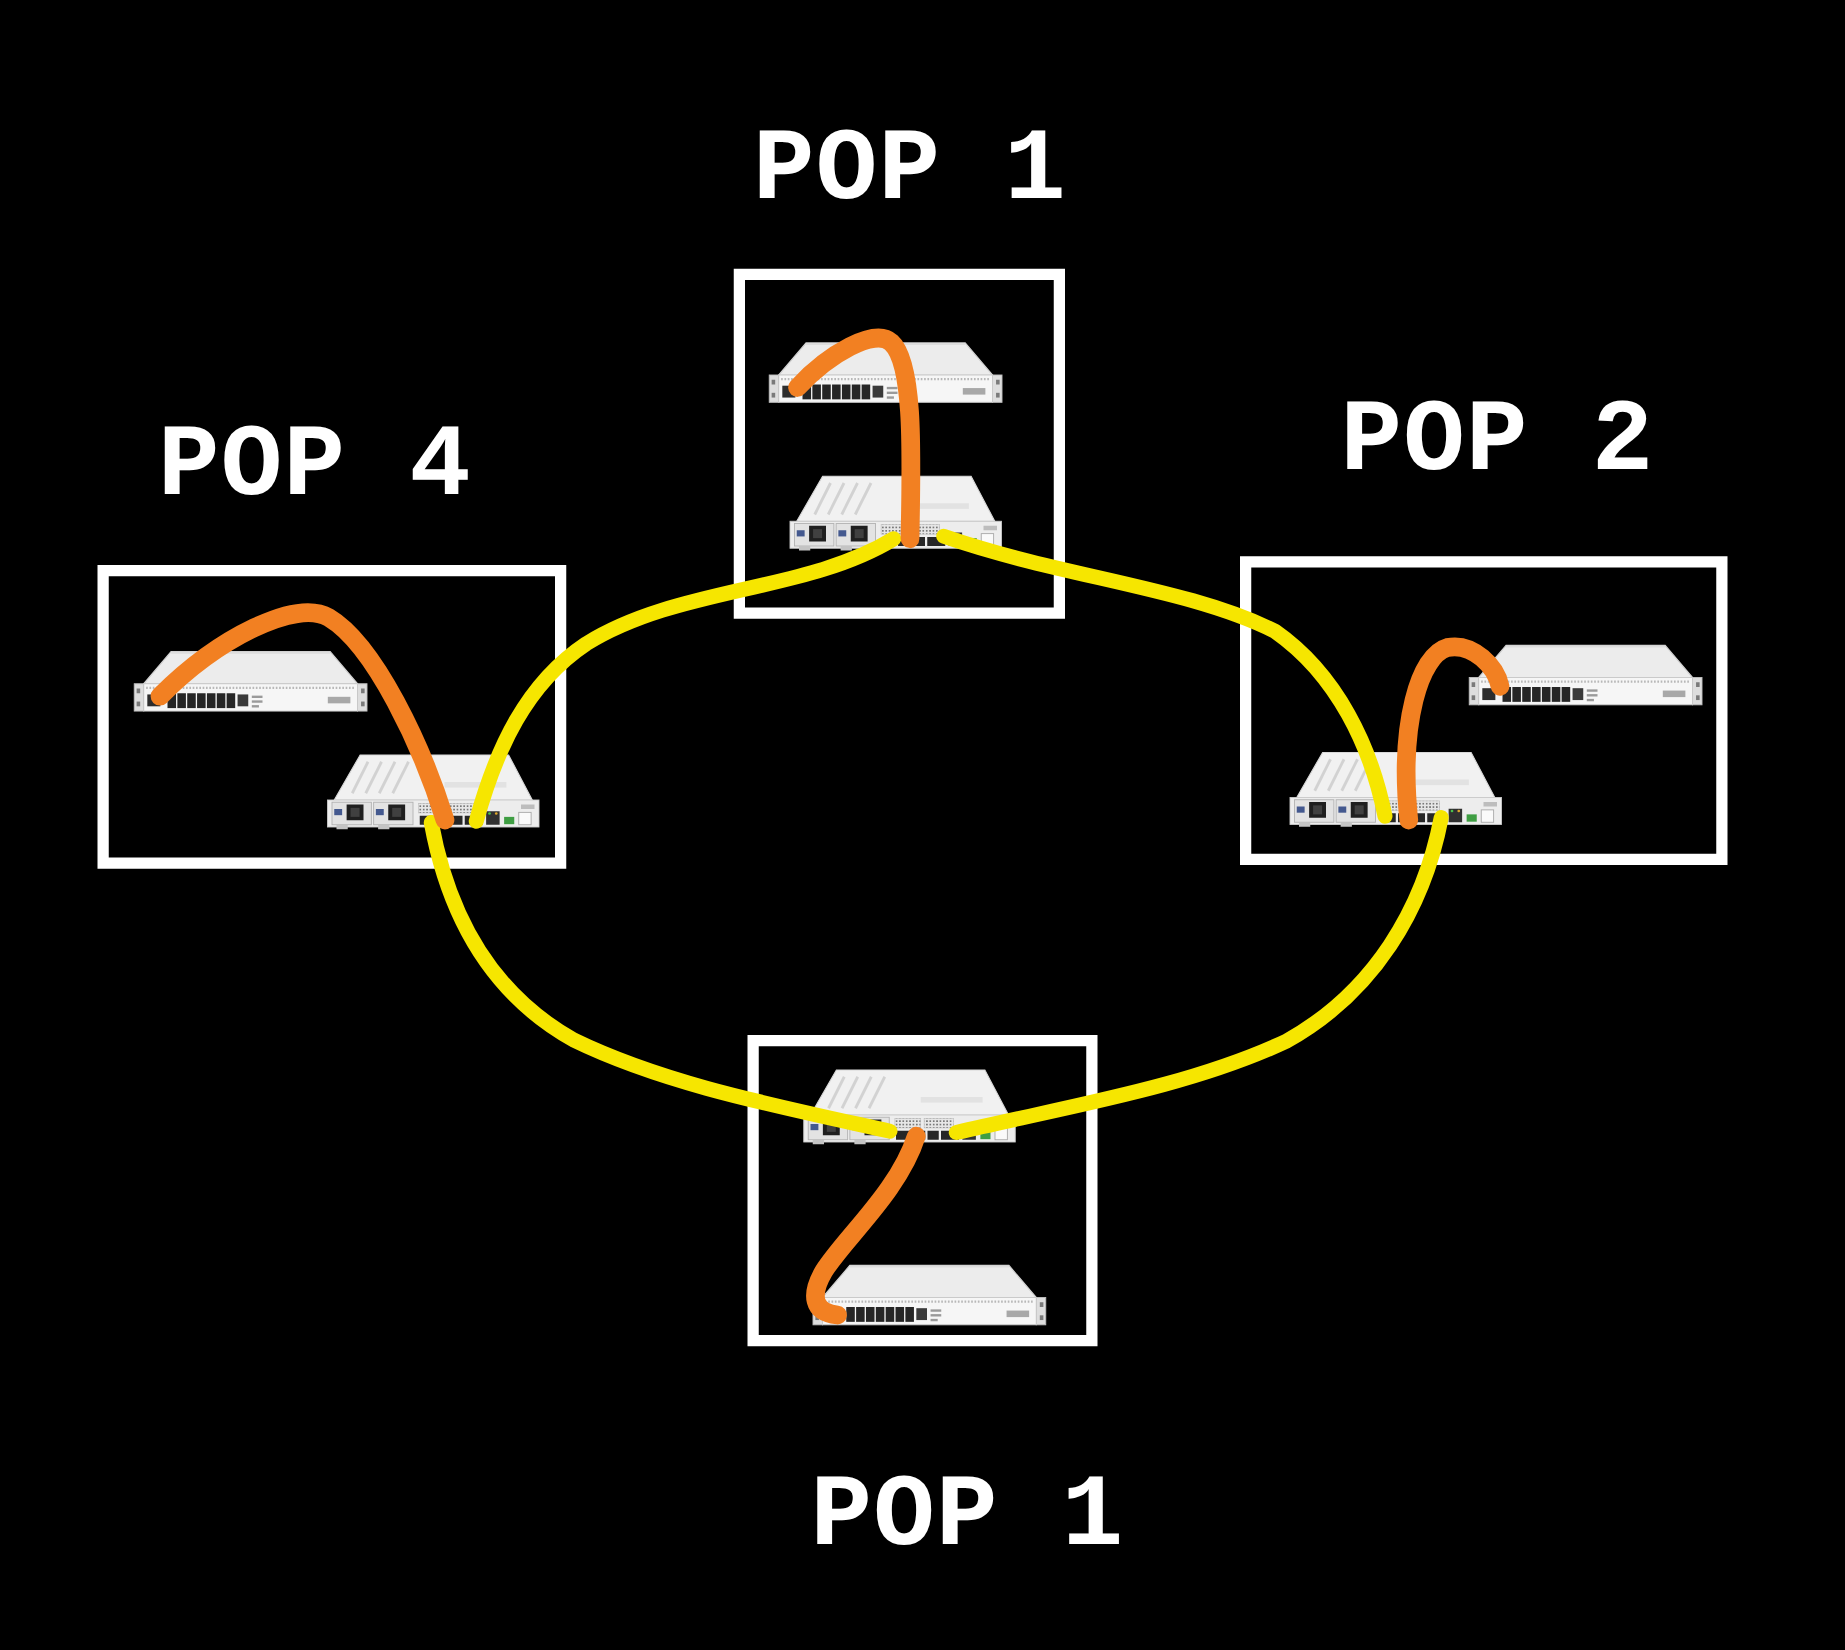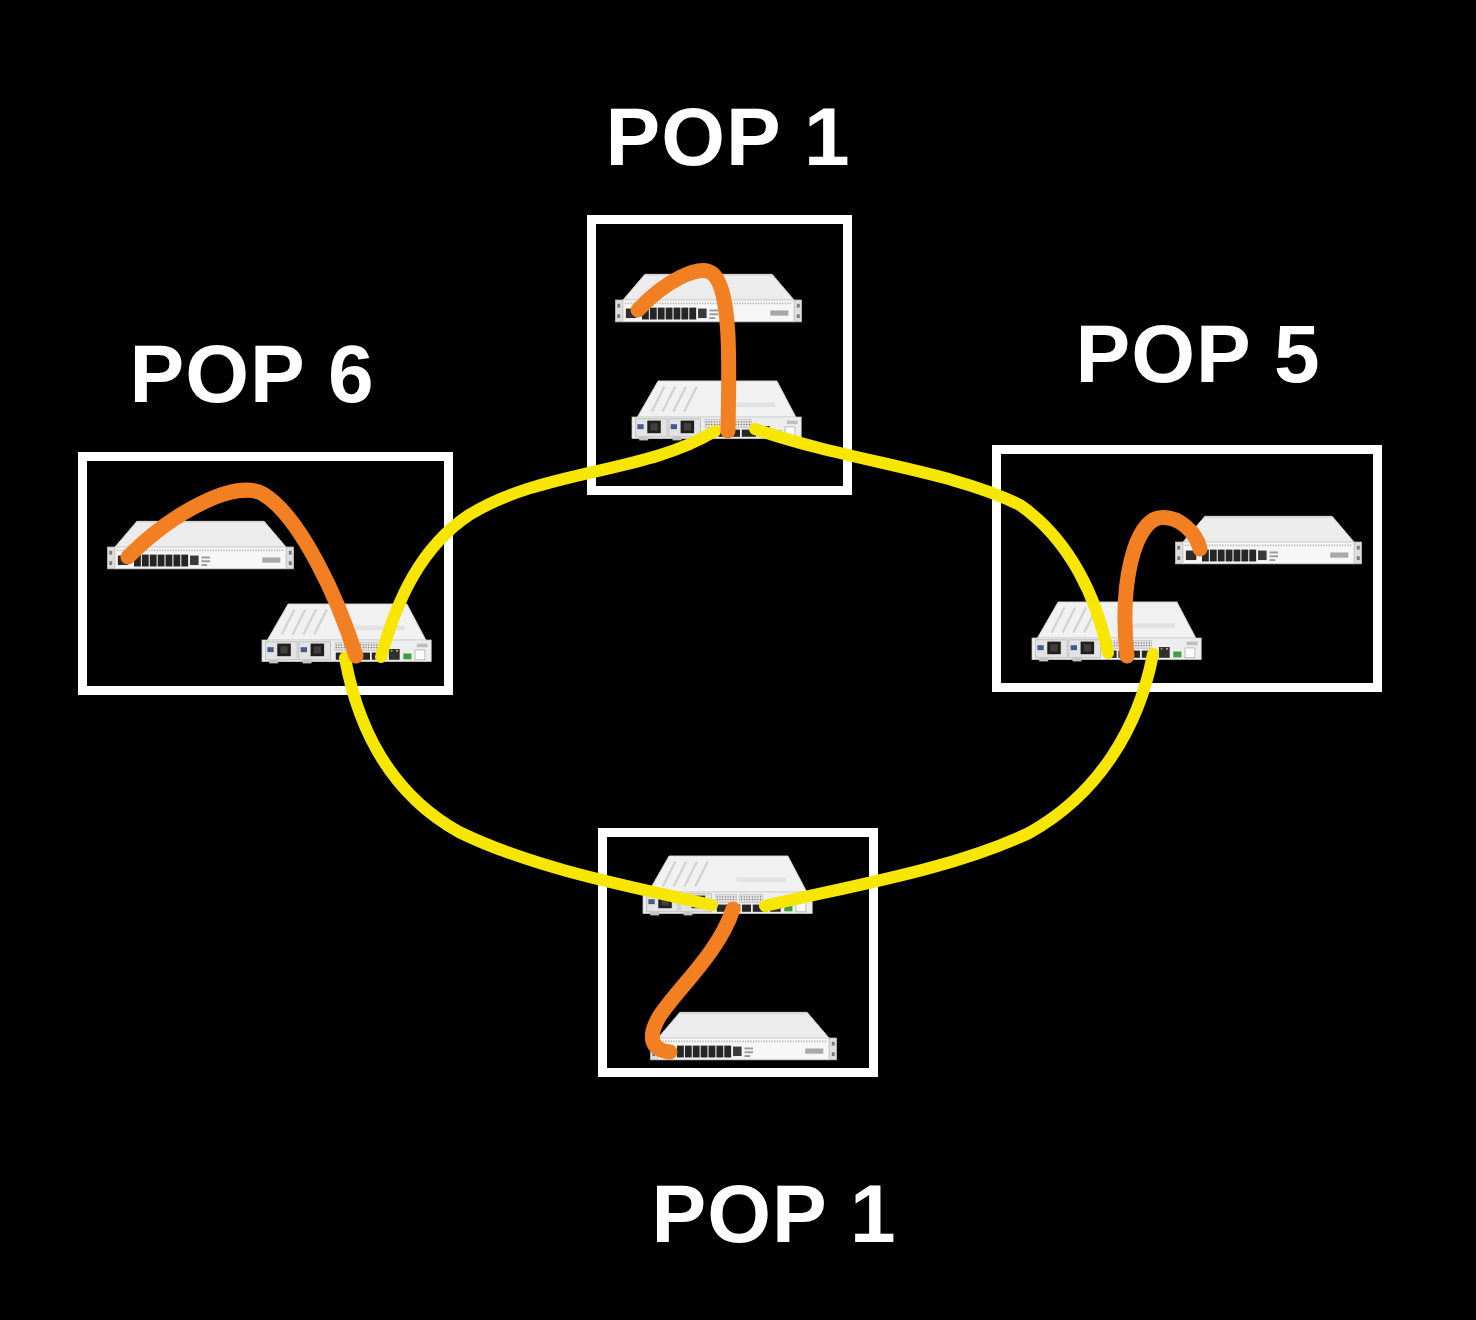--- a/index.html
+++ b/index.html
@@ -1,21 +1,21 @@
 <!DOCTYPE html>
 <html><head>
 <meta charset="utf-8">
 <style>
   html,body{margin:0;padding:0;background:#000;}
   #stage{
     position:relative;
     width:1476px;height:1320px;
     background:#000;
     overflow:hidden;
-    font-family:Liberation Sans, sans-serif;
+    font-family:Liberation Mono, monospace;
   }
   .pop-box{
     position:absolute;
     border:9px solid #fff;
     box-sizing:border-box;
     background:transparent;
   }
   #pop1-box{left:587px;top:215px;width:265px;height:280px;}
   #pop2-box{left:992px;top:445px;width:390px;height:247px;}
   #pop3-box{left:598px;top:828px;width:280px;height:249px;}
@@ -43,23 +43,23 @@
 <body>
 
 <div id="stage">
 
   <div class="pop-box" id="pop1-box"></div>
   <div class="pop-box" id="pop2-box"></div>
   <div class="pop-box" id="pop3-box"></div>
   <div class="pop-box" id="pop4-box"></div>
 
   <div class="pop-label" id="pop1-label">POP 1</div>
-  <div class="pop-label" id="pop2-label">POP 5</div>
+  <div class="pop-label" id="pop2-label">POP 2</div>
   <div class="pop-label" id="pop3-label">POP 1</div>
-  <div class="pop-label" id="pop4-label">POP 6</div>
+  <div class="pop-label" id="pop4-label">POP 4</div>
 
   <svg id="net-svg" width="1476" height="1320" viewBox="0 0 1476 1320">
     <defs>
       <pattern id="meshdots" width="3" height="3" patternUnits="userSpaceOnUse">
         <rect width="3" height="3" fill="#e6e6e6"></rect>
         <circle cx="1.5" cy="1.5" r="0.75" fill="#555"></circle>
       </pattern>
 
       <g id="router-front">
         <polygon points="10,30 33,3 167,3 190,30" fill="#ececec" stroke="#d2d2d2" stroke-width="1"></polygon>

